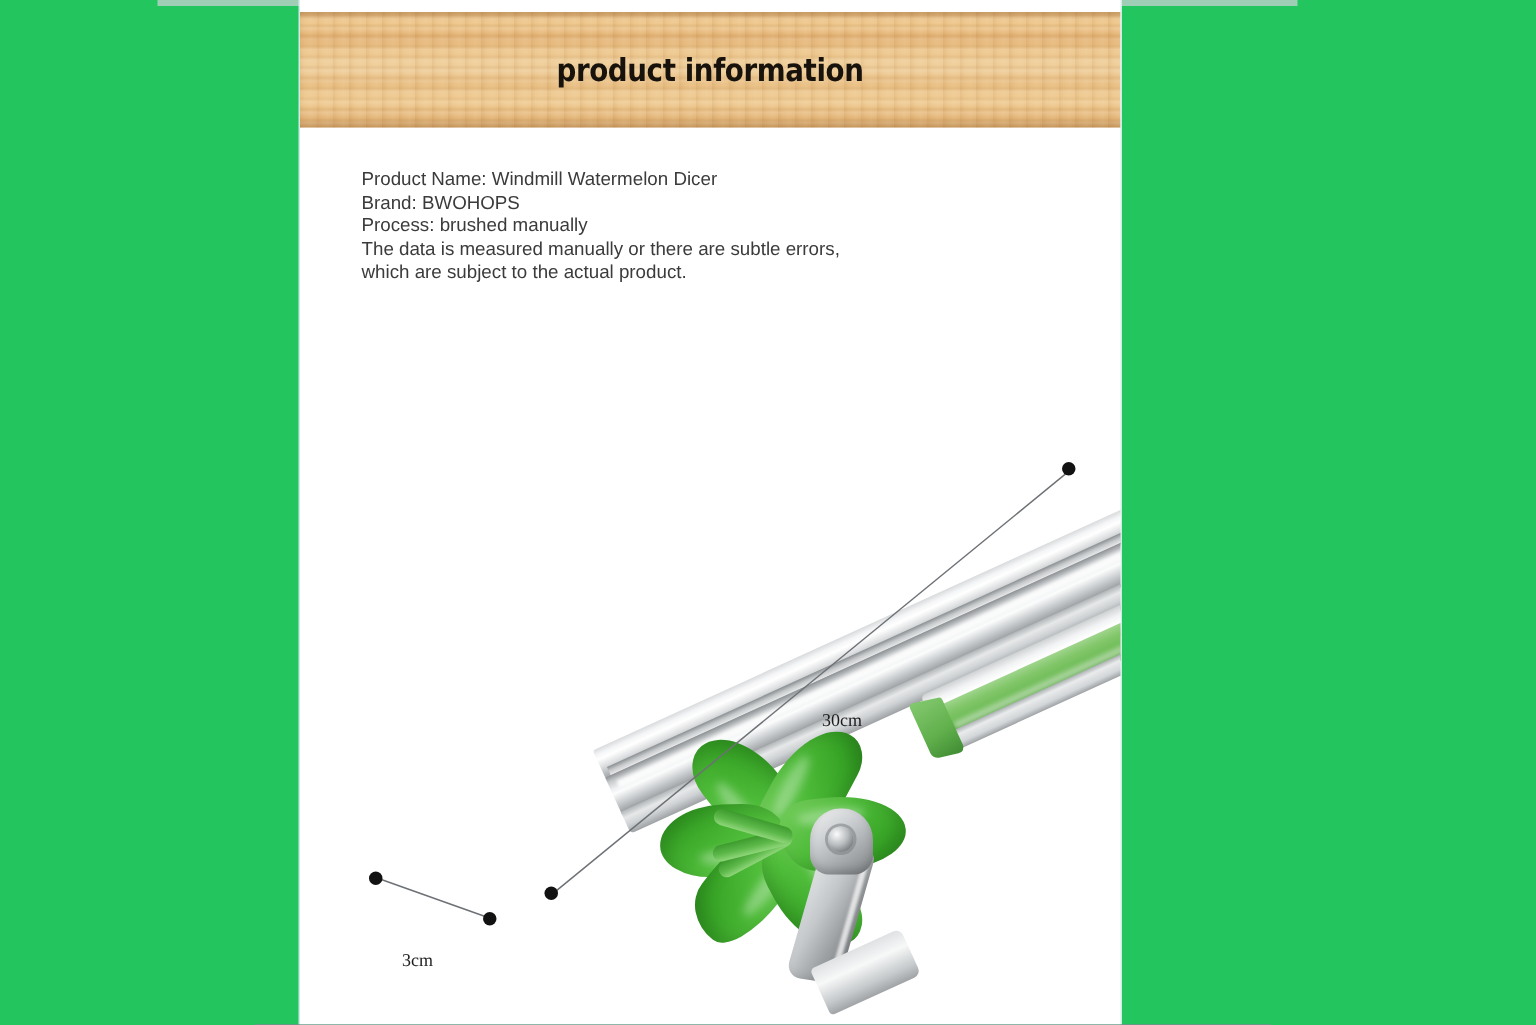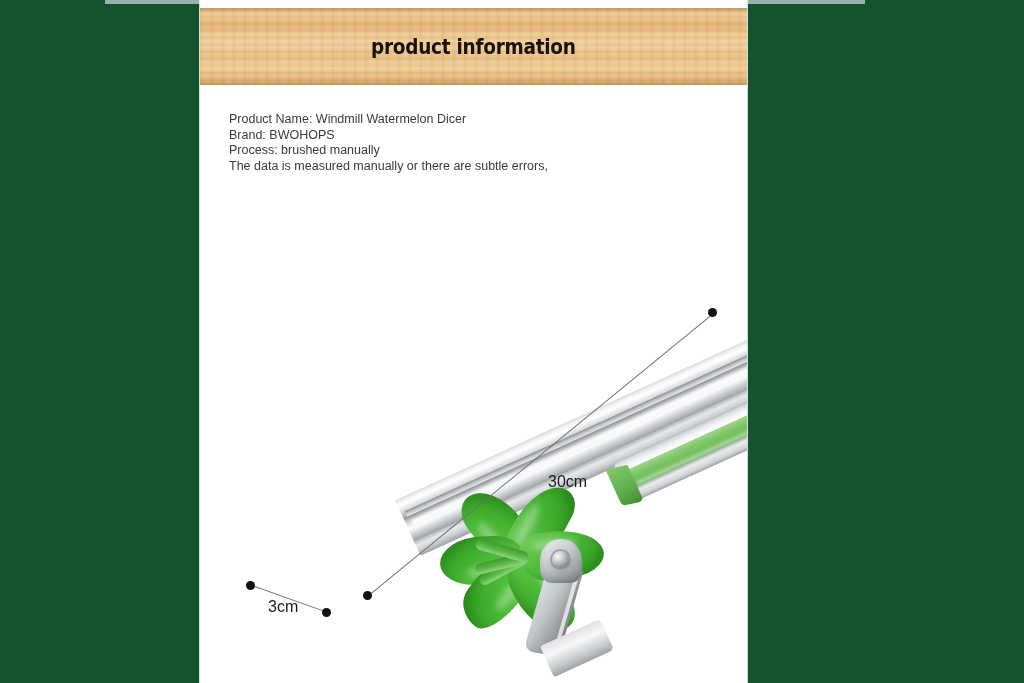--- a/index.html
+++ b/index.html
@@ -12,21 +12,21 @@
     width: 1024px;
     height: 683px;
     overflow: hidden;
     font-family: "Liberation Sans", sans-serif;
   }
 
   #screen {
     position: relative;
     width: 1024px;
     height: 683px;
-    background: #14532d;
+    background: #22c55e;
     overflow: hidden;
   }
 
   
   .top-strip {
     position: absolute;
     left: 105px;
     top: 0;
     width: 760px;
     height: 4px;
@@ -103,21 +103,21 @@
     color: #17120c;
     letter-spacing: -0.3px;
     transform: scaleX(.88);
     transform-origin: center;
     white-space: nowrap;
   }
 
   
   .specs {
     position: absolute;
-    left: 29px;
+    left: 41px;
     top: 112px;
     width: 430px;
   }
   .specs .line {
     font-family: "Liberation Sans", sans-serif;
     font-size: 12.5px;
     line-height: 15.6px;
     color: #3b3b3b;
     white-space: nowrap;
   }
@@ -332,56 +332,57 @@
   }
   .dim-dot {
     position: absolute;
     width: 9px;
     height: 9px;
     background: #121212;
     border-radius: 50%;
   }
   .dim-label {
     position: absolute;
-    font-family: Liberation Sans, sans-serif;
-    font-size: 16px;
+    font-family: Liberation Serif, serif;
+    font-size: 12px;
     color: #1c1c1c;
     white-space: nowrap;
   }
 
   
   #dim30 { left: 516px; top: 312px; width: 447px; transform: rotate(140.7deg); }
   #dot30a { left: 508px; top: 308px; }
   #dot30b { left: 163px; top: 591px; }
   #label30 { left: 348px; top: 473px; }
 
   
   #dim3 { left: 52px; top: 585px; width: 81px; transform: rotate(19.6deg); }
   #dot3a { left: 46px; top: 581px; }
   #dot3b { left: 122px; top: 608px; }
-  #label3 { left: 68px; top: 598px; }
+  #label3 { left: 68px; top: 633px; }
 </style>
 </head>
 <body>
 
 <div id="screen">
 
   <div class="top-strip"></div>
 
   <div id="page">
 
     <div class="banner">
       <div class="banner-title">product information</div>
     </div>
 
     <div class="specs">
       <div class="line">Product Name: Windmill Watermelon Dicer</div>
       <div class="line">Brand: BWOHOPS</div>
       <div class="line">Process: brushed manually</div>
       <div class="line">The data is measured manually or there are subtle errors,</div>
+      <div class="line">which are subject to the actual product.</div>
     </div>
 
     <div class="photo">
 
       <div class="rail">
         <div class="face-top"></div>
         <div class="groove"></div>
         <div class="face-side"></div>
         <div class="hilite"></div>
         <div class="face-lip"></div>

